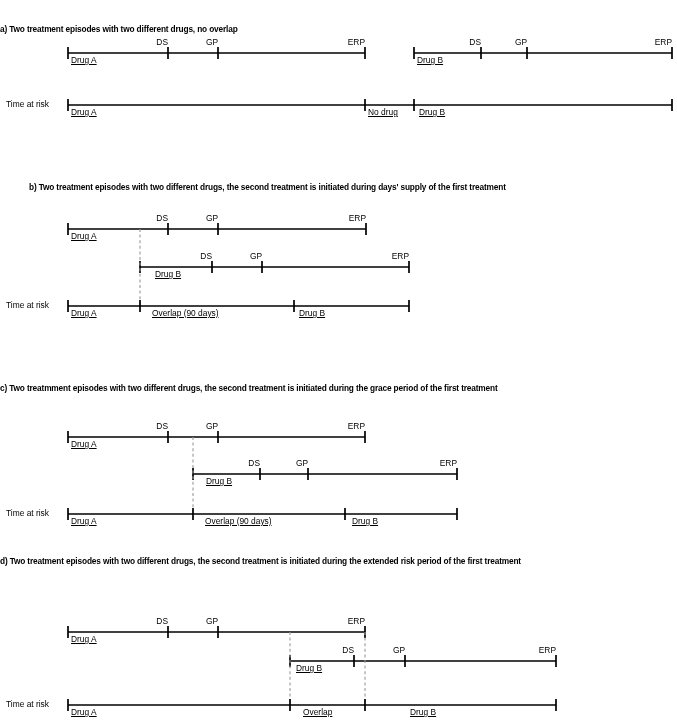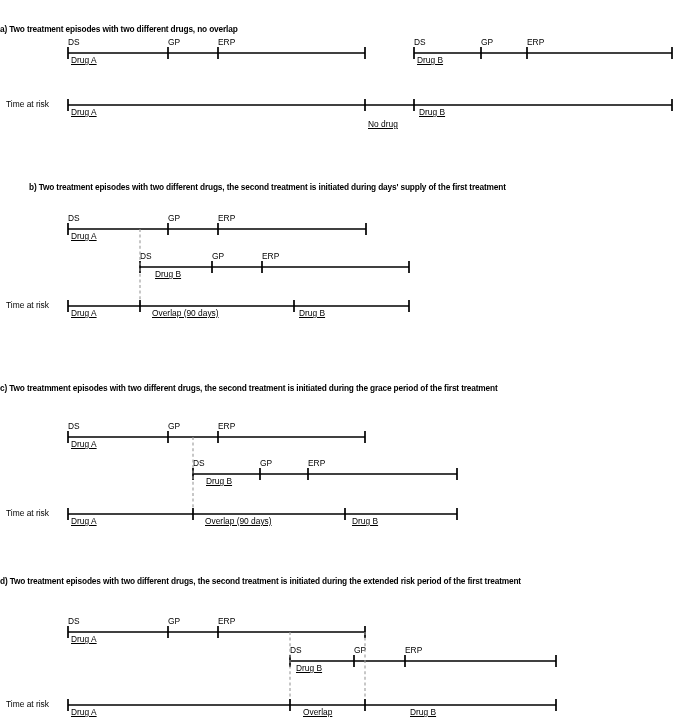--- a/index.html
+++ b/index.html
@@ -10,21 +10,21 @@
   }
   .panel{position:absolute;left:0;width:677px;}
   .panel-title{
     position:absolute;left:0;top:0;width:677px;
     font-size:8.3px;font-weight:bold;letter-spacing:-0.15px;
     white-space:nowrap;line-height:10px;
   }
   svg.lines{position:absolute;left:0;top:0;overflow:visible;}
   .seg-label{
     position:absolute;font-size:8.4px;line-height:9px;
-    text-align:left;white-space:nowrap;
+    text-align:right;white-space:nowrap;
   }
   .under-label{
     position:absolute;font-size:8.4px;line-height:9px;white-space:nowrap;text-decoration:underline;
   }
   .row-label{
     position:absolute;font-size:8.4px;line-height:9px;white-space:nowrap;
     text-align:left;
   }
 </style>
 </head>
@@ -36,21 +36,21 @@
       <div class="seg-label" style="left: 68px; width: 100px; top: 38px;">DS</div>
       <div class="seg-label" style="left: 168px; width: 50px; top: 38px;">GP</div>
       <div class="seg-label" style="left: 218px; width: 147px; top: 38px;">ERP</div>
       <div class="under-label" style="left: 71px; top: 56px;">Drug A</div>
       <div class="seg-label" style="left: 414px; width: 67px; top: 38px;">DS</div>
       <div class="seg-label" style="left: 481px; width: 46px; top: 38px;">GP</div>
       <div class="seg-label" style="left: 527px; width: 145px; top: 38px;">ERP</div>
       <div class="under-label" style="left: 417px; top: 56px;">Drug B</div>
       <div class="row-label" style="left: 6px; top: 100px;">Time at risk</div>
       <div class="under-label" style="left: 71px; top: 108px;">Drug A</div>
-      <div class="under-label" style="left: 368px; top: 120px;">No drug</div>
+      <div class="under-label" style="left: 368px; top: 108px;">No drug</div>
       <div class="under-label" style="left: 419px; top: 108px;">Drug B</div>
     </div>
     <div class="panel" style="top: 0px;">
       <div class="panel-title" style="top: 182px; padding-left: 29px;">b) Two treatment episodes with two different drugs, the second treatment is initiated during days' supply of the first treatment</div>
       <div class="seg-label" style="left: 68px; width: 100px; top: 214px;">DS</div>
       <div class="seg-label" style="left: 168px; width: 50px; top: 214px;">GP</div>
       <div class="seg-label" style="left: 218px; width: 148px; top: 214px;">ERP</div>
       <div class="under-label" style="left: 71px; top: 232px;">Drug A</div>
       <div class="seg-label" style="left: 140px; width: 72px; top: 252px;">DS</div>
       <div class="seg-label" style="left: 212px; width: 50px; top: 252px;">GP</div>
@@ -70,21 +70,21 @@
       <div class="seg-label" style="left: 193px; width: 67px; top: 459px;">DS</div>
       <div class="seg-label" style="left: 260px; width: 48px; top: 459px;">GP</div>
       <div class="seg-label" style="left: 308px; width: 149px; top: 459px;">ERP</div>
       <div class="under-label" style="left: 206px; top: 477px;">Drug B</div>
       <div class="row-label" style="left: 6px; top: 509px;">Time at risk</div>
       <div class="under-label" style="left: 71px; top: 517px;">Drug A</div>
       <div class="under-label" style="left: 205px; top: 517px;">Overlap (90 days)</div>
       <div class="under-label" style="left: 352px; top: 517px;">Drug B</div>
     </div>
     <div class="panel" style="top: 0px;">
-      <div class="panel-title" style="top: 576px;">d) Two treatment episodes with two different drugs, the second treatment is initiated during the extended risk period of the first treatment</div>
+      <div class="panel-title" style="top: 556px;">d) Two treatment episodes with two different drugs, the second treatment is initiated during the extended risk period of the first treatment</div>
       <div class="seg-label" style="left: 68px; width: 100px; top: 617px;">DS</div>
       <div class="seg-label" style="left: 168px; width: 50px; top: 617px;">GP</div>
       <div class="seg-label" style="left: 218px; width: 147px; top: 617px;">ERP</div>
       <div class="under-label" style="left: 71px; top: 635px;">Drug A</div>
       <div class="seg-label" style="left: 290px; width: 64px; top: 646px;">DS</div>
       <div class="seg-label" style="left: 354px; width: 51px; top: 646px;">GP</div>
       <div class="seg-label" style="left: 405px; width: 151px; top: 646px;">ERP</div>
       <div class="under-label" style="left: 296px; top: 664px;">Drug B</div>
       <div class="row-label" style="left: 6px; top: 700px;">Time at risk</div>
       <div class="under-label" style="left: 71px; top: 708px;">Drug A</div>

